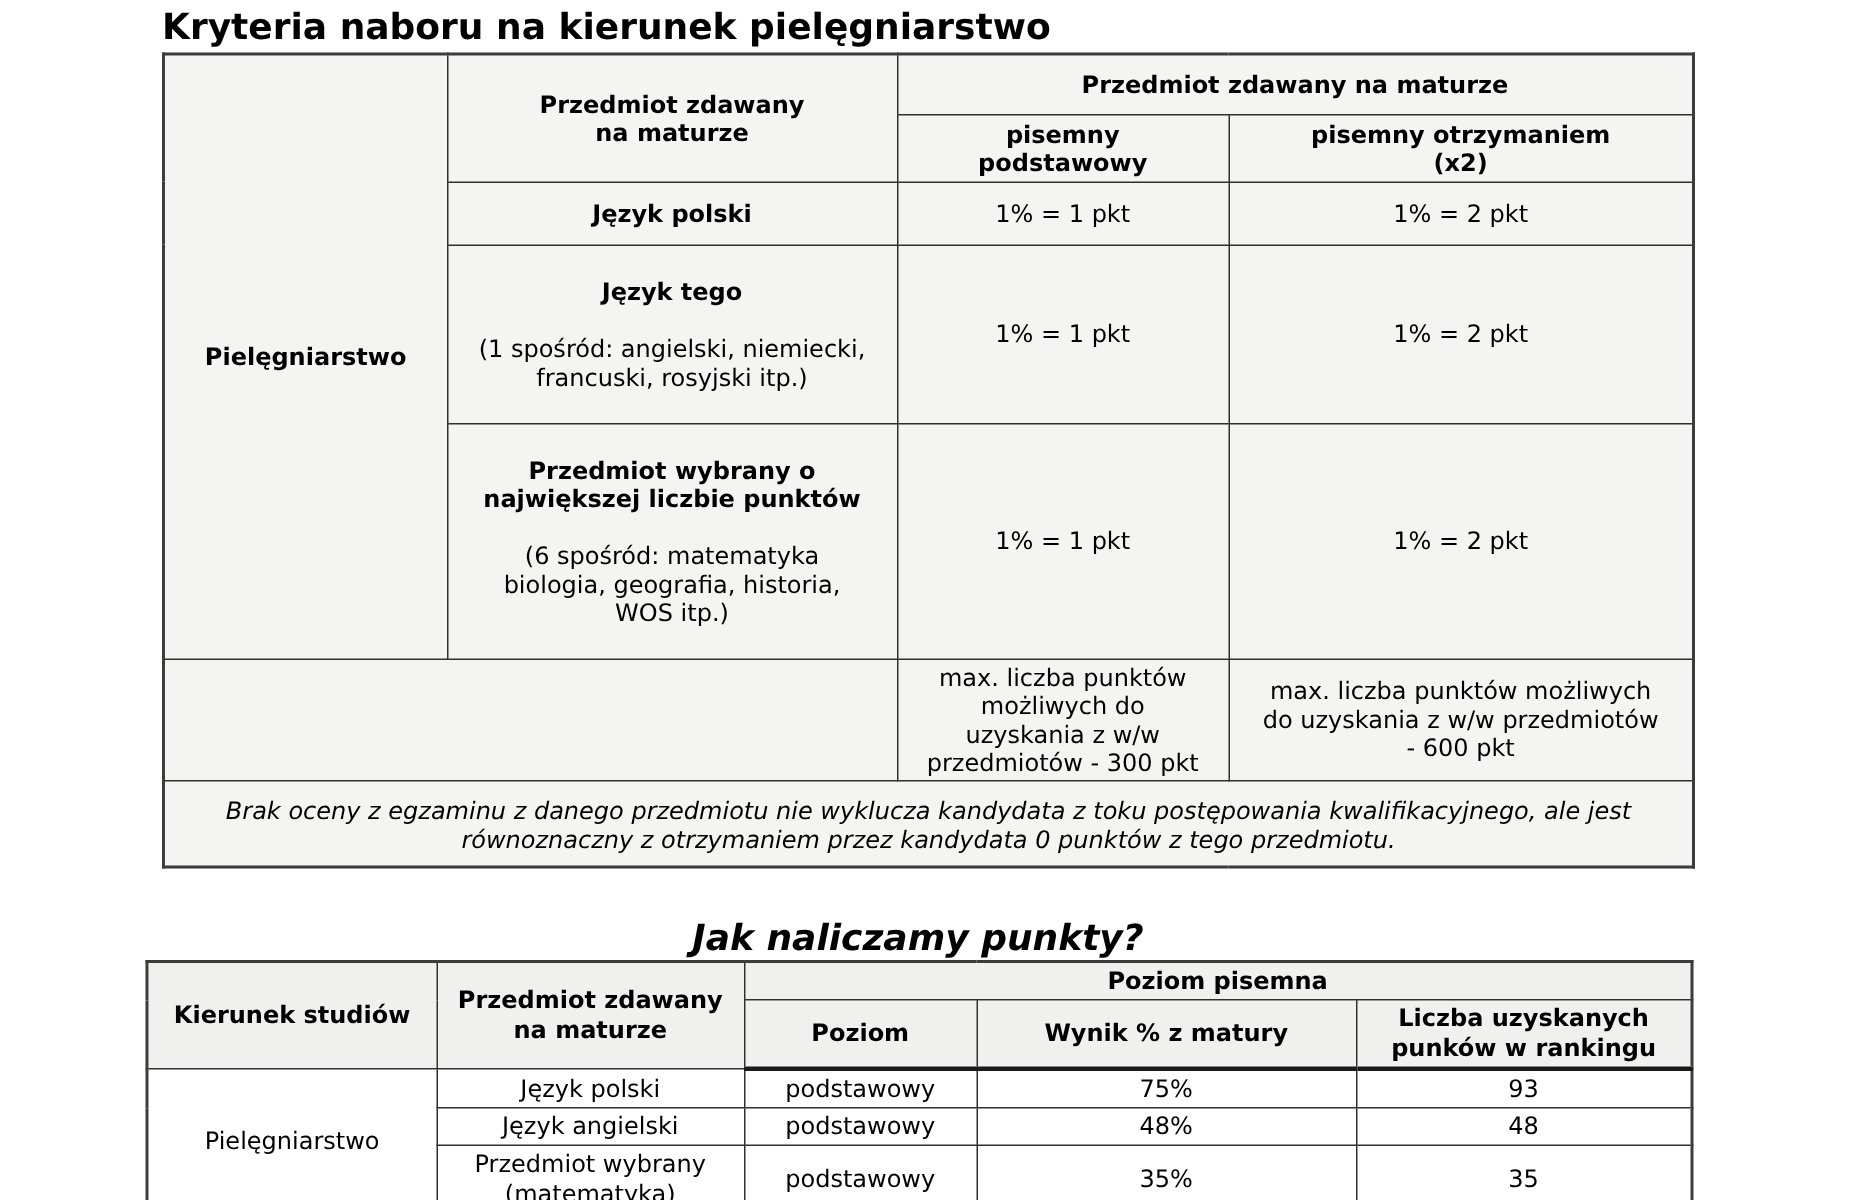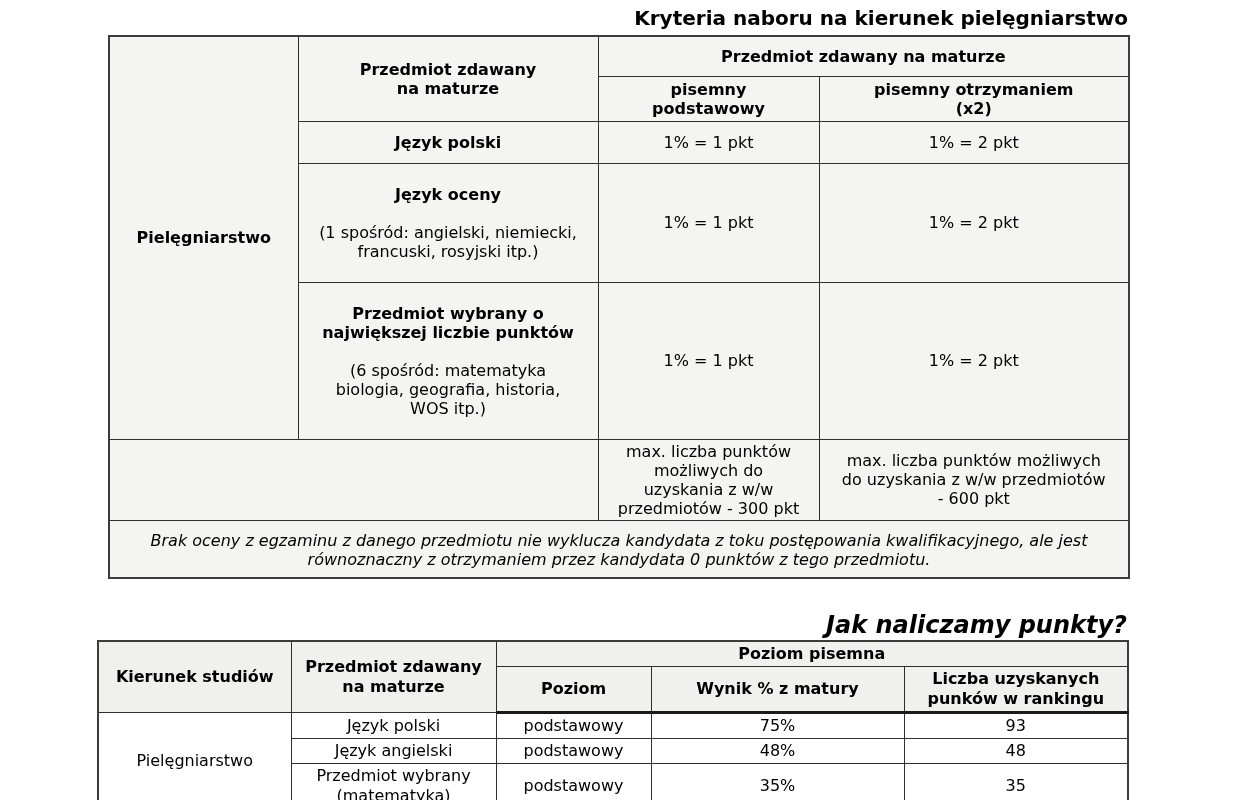--- a/index.html
+++ b/index.html
@@ -11,31 +11,31 @@
     overflow: hidden;
     font-family: "DejaVu Sans", "Liberation Sans", sans-serif;
     color: #000000;
   }
   .page { width: 1240px; height: 800px; }
 
   .t1wrap { margin-left: 108px; width: 1020px; }
   .t2wrap { margin-left: 97px;  width: 1030px; }
 
   h1.doc-title {
-    font-size: 20px;
+    font-size: 24px;
     font-weight: bold;
-    text-align: right;
+    text-align: left;
     margin: 5px 0 4px 0;
     line-height: 26px;
   }
   h2.doc-title2 {
     font-size: 24px;
     font-weight: bold;
     font-style: italic;
-    text-align: right;
+    text-align: center;
     margin: 33px 0 2px 0;
     line-height: 26px;
   }
 
   table.tbl {
     border-collapse: collapse;
     table-layout: fixed;
     width: 100%;
   }
   table.tbl td {
@@ -92,21 +92,21 @@
           <td class="bold">pisemny otrzymaniem
 (x2)</td>
         </tr>
         <tr style="height:42px">
           <td><span class="bold">Język polski</span></td>
           <td>1% = 1 pkt</td>
           <td>1% = 2 pkt</td>
         </tr>
         <tr style="height:60px">
           <td>
-            <div class="bold">Język oceny</div>
+            <div class="bold">Język tego</div>
             <div class="detail">(1 spośród: angielski, niemiecki,
 francuski, rosyjski itp.)</div>
           </td>
           <td>1% = 1 pkt</td>
           <td>1% = 2 pkt</td>
         </tr>
         <tr style="height:105px">
           <td>
             <div class="bold">Przedmiot wybrany o
 największej liczbie punktów</div>

